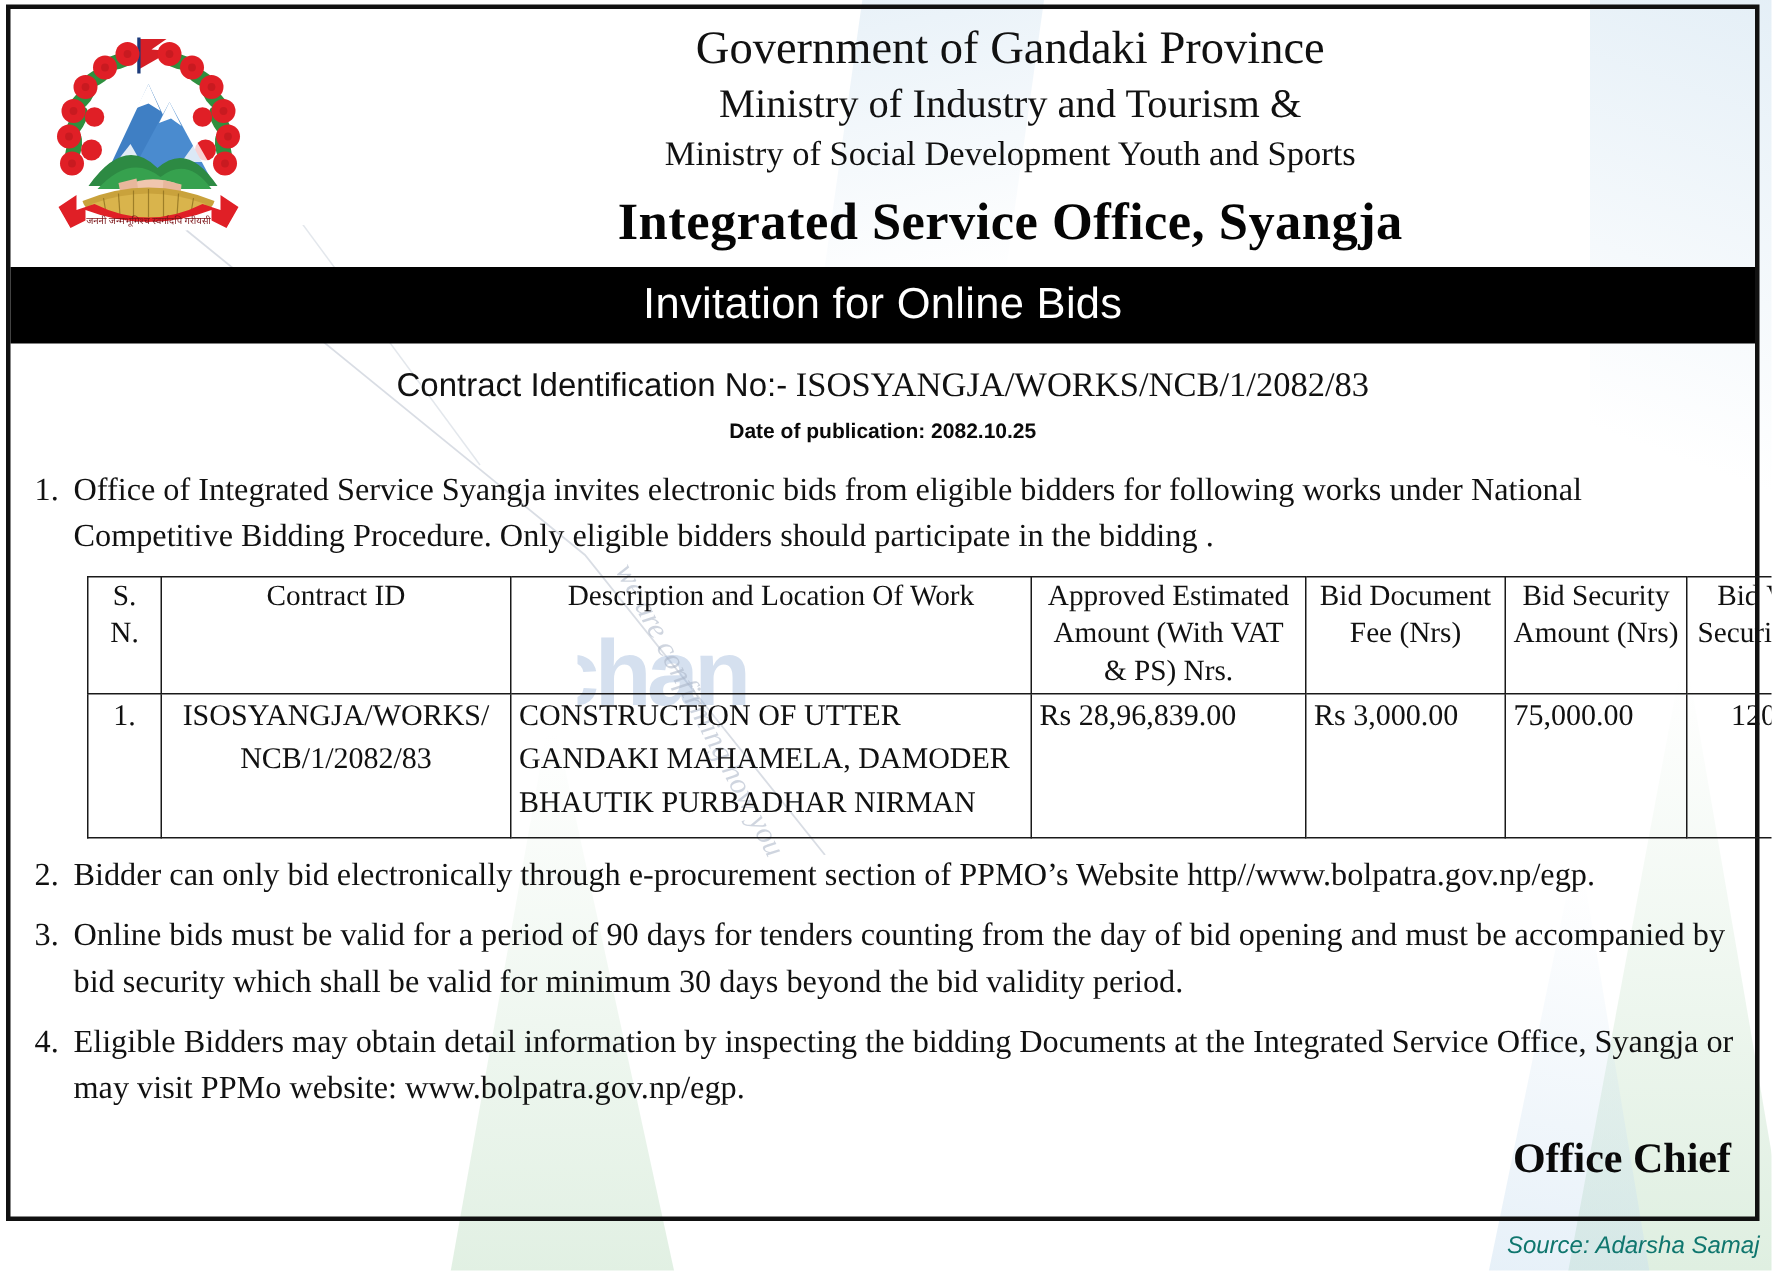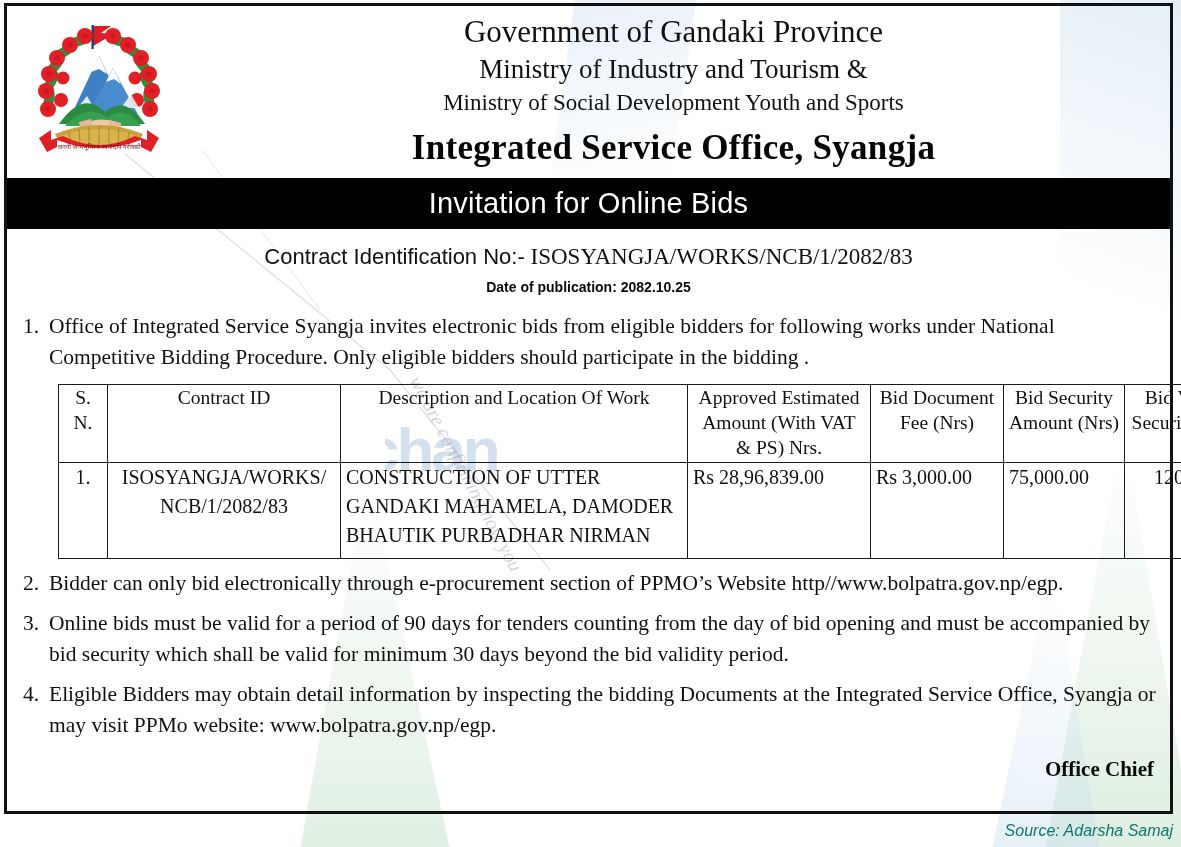--- a/index.html
+++ b/index.html
@@ -272,21 +272,21 @@
   td.d-amt, td.d-fee { text-align: left; padding-left: 7px; }
   td.d-sec { text-align: left; padding-left: 6px; }
   td.d-val { text-align: center; }
 
   
   .sign {
     text-align: right;
     margin: 16px 16px 0 0;
     font-family: "Liberation Serif", serif;
     font-weight: bold;
-    font-size: 21px;
+    font-size: 28px;
     color: #0a0a0a;
   }
 
   
   .source {
     position: absolute;
     right: 8px;
     top: 822px;
     font-family: "Liberation Sans", sans-serif;
     font-style: italic;

